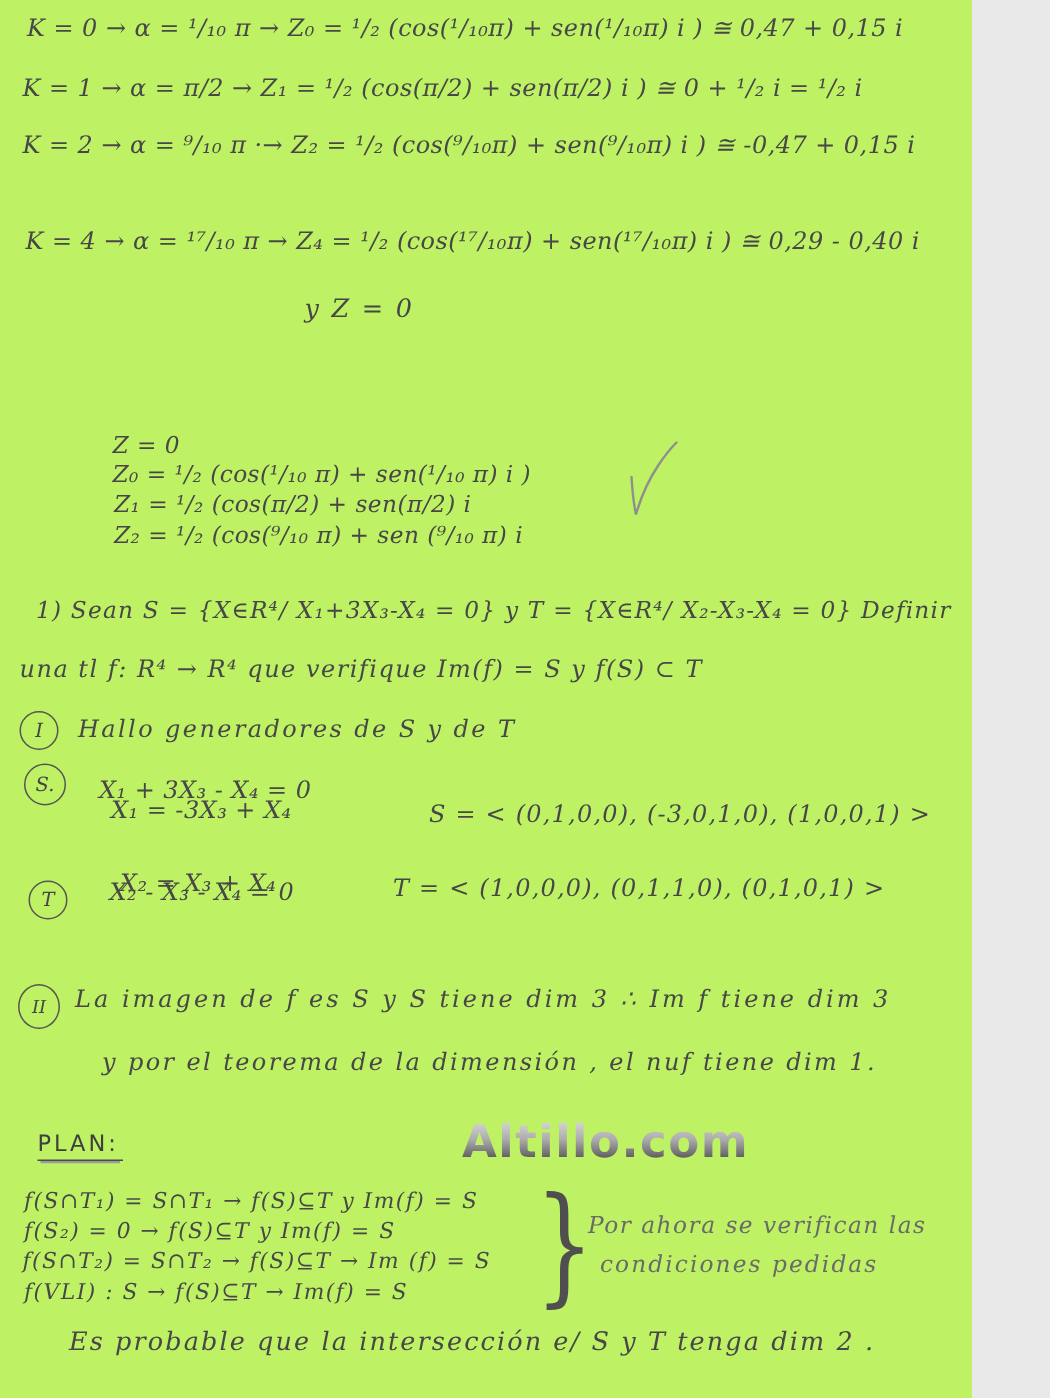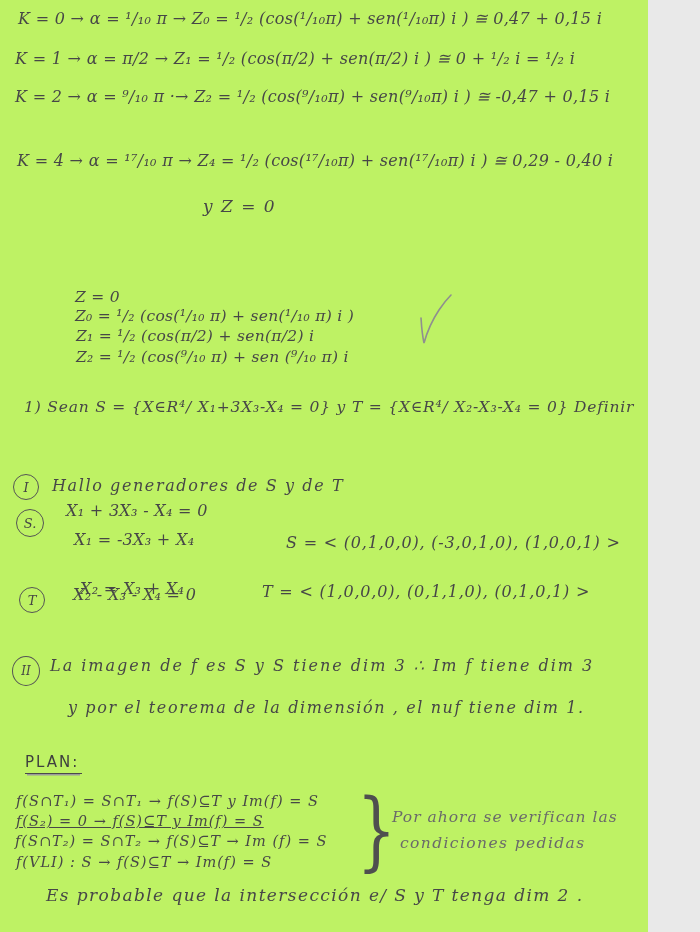--- a/index.html
+++ b/index.html
@@ -83,42 +83,44 @@
   <div class="hw md" style="left:76px;top:328px;">Z₁ = ¹/₂ (cos(π/2) + sen(π/2) i</div>
   <div class="hw md" style="left:76px;top:349px;">Z₂ = ¹/₂ (cos(⁹/₁₀ π) + sen (⁹/₁₀ π) i</div>
 
   <div class="check" style="left:412px;top:292px;">
     <svg width="46" height="58" viewBox="0 0 46 58">
       <path d="M9 26 Q10 42 12 51 Q17 33 27 18 Q33 9 39 3" stroke="#8f8f8f" stroke-width="1.6" fill="none" stroke-linecap="round"></path>
     </svg>
   </div>
 
   <div class="hw md" style="left:24px;top:399px;letter-spacing:.8px;">1) Sean  S = {X∈R⁴/ X₁+3X₃-X₄ = 0}  y  T = {X∈R⁴/ X₂-X₃-X₄ = 0}   Definir</div>
+  <div class="hw" style="left:13px;top:437px;letter-spacing:1px;">una tl  f: R⁴ → R⁴  que verifique    Im(f) = S  y   f(S) ⊂ T</div>
 
   <div class="circle" style="left:13px;top:474px;">I</div>
   <div class="hw" style="left:52px;top:477px;letter-spacing:1.6px;">Hallo generadores de S y de T</div>
 
   <div class="circle" style="left:16px;top:509px;width:28px;height:28px;">S.</div>
-  <div class="hw" style="left:66px;top:502px;">X₁ + 3X₃ - X₄ = 0</div>
+  <div class="hw" style="left:66px;top:518px;">X₁ + 3X₃ - X₄ = 0</div>
   <div class="hw" style="left:74px;top:531px;">X₁ = -3X₃ + X₄</div>
   <div class="hw" style="left:286px;top:534px;letter-spacing:.8px;">S = &lt; (0,1,0,0), (-3,0,1,0), (1,0,0,1) &gt;</div>
 
   <div class="circle" style="left:19px;top:587px;">T</div>
   <div class="hw" style="left:73px;top:586px;">X₂ - X₃ - X₄ = 0</div>
   <div class="hw" style="left:80px;top:580px;">X₂ = X₃ + X₄</div>
   <div class="hw" style="left:262px;top:583px;letter-spacing:.8px;">T = &lt; (1,0,0,0), (0,1,1,0), (0,1,0,1) &gt;</div>
 
   <div class="circle" style="left:12px;top:656px;width:28px;height:30px;font-size:12px;">II</div>
   <div class="hw" style="left:50px;top:657px;letter-spacing:2px;">La imagen de f es S y S tiene dim 3 ∴  Im f tiene dim 3</div>
   <div class="hw" style="left:68px;top:699px;letter-spacing:1.6px;">y por el teorema de la dimensión , el nuf tiene dim 1.</div>
 
   <div class="plan-title" style="left:25px;top:753px;">PLAN:</div>
+  <div class="watermark" style="left:308px;top:744px;">Altillo.com</div>
 
   <div class="hw sm" style="left:16px;top:794px;letter-spacing:1px;">f(S∩T₁) = S∩T₁ →  f(S)⊆T y Im(f) = S</div>
-  <div class="hw sm" style="left:16px;top:814px;letter-spacing:1px;text-decoration:underline;">f(S₂) =  0   →  f(S)⊆T  y  Im(f) = S</div>
+  <div class="hw sm" style="left:16px;top:814px;letter-spacing:1px;">f(S₂) =  0   →  f(S)⊆T  y  Im(f) = S</div>
   <div class="hw sm" style="left:16px;top:855px;letter-spacing:1px;">f(VLI) :  S  →  f(S)⊆T  →  Im(f) = S</div>
   <div class="hw sm" style="left:15px;top:834px;letter-spacing:1px;">f(S∩T₂) =  S∩T₂ → f(S)⊆T → Im (f) = S</div>
 
   <div class="brace" style="left:349px;top:781px;">}</div>
 
   <div class="hw md faint" style="left:400px;top:835px;letter-spacing:1.4px;">condiciones pedidas</div>
   <div class="hw md faint" style="left:392px;top:809px;letter-spacing:1px;">Por ahora se verifican las</div>
 
   <div class="hw lg" style="left:46px;top:886px;letter-spacing:1.4px;">Es probable que la intersección e/ S y T tenga dim 2 .</div>
 

